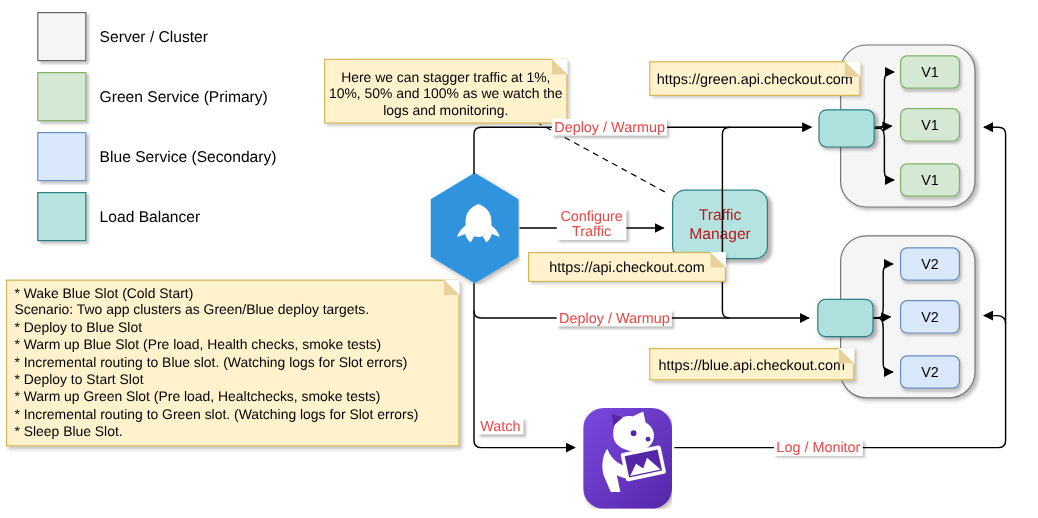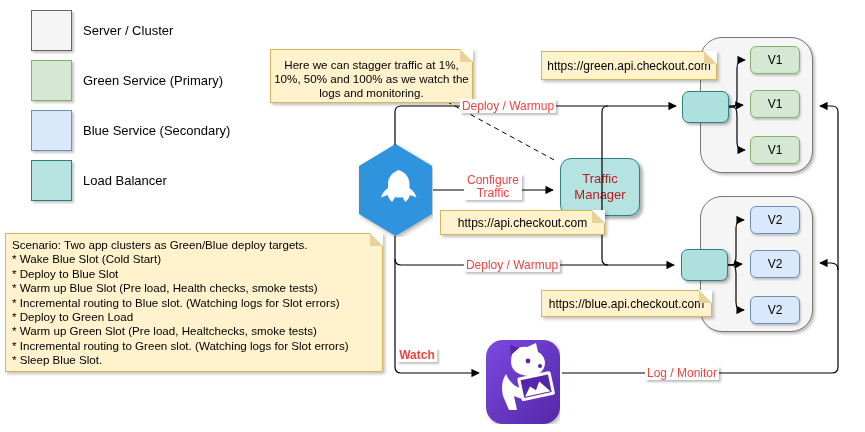--- a/index.html
+++ b/index.html
@@ -51,21 +51,21 @@
 
   .icon-wrap { position:absolute; z-index:8; }
 
   
   .edge-label { position:absolute; transform:translate(-50%,-50%); background:#ffffff;
           font-size:12px; color:#ef4444; padding:0 2px; white-space:nowrap;
           box-shadow:2px 2px 2px rgba(0,0,0,0.25); z-index:40; text-align:center; }
   .lbl-dw-top  { left:508px; top:106px; }
   .lbl-dw-bot  { left:512px; top:265px; }
   .lbl-conf    { left:493px; top:187px; width:58px; white-space:normal; line-height:13px; font-size:12px; }
-  .lbl-watch   { left:417px; top:355px;font-weight:bold; }
+  .lbl-watch   { left:417px; top:355px; }
   .lbl-log     { left:682px; top:373px; }
 
   #edges { position:absolute; left:0; top:0; z-index:20; pointer-events:none; }
 </style>
 </head>
 <body>
 
 <div id="canvas">
 
   <div class="swatch sw-server"></div>
@@ -147,26 +147,26 @@
       <path d="M728,265 L732,265 C735,265 736,268 736,274 L736,302 C736,308 738,310 743,310 L744,310" marker-end="url(#arr)"></path>
     </g>
   </svg>
 
   <div class="note note-stagger">Here we can stagger traffic at 1%, 10%, 50% and 100% as we watch the logs and monitoring.</div>
   <div class="note note-url note-green">https://green.api.checkout.com</div>
   <div class="note note-url note-api">https://api.checkout.com</div>
   <div class="note note-url note-blue">https://blue.api.checkout.com</div>
 
   <div class="note note-scenario">
+    <div>* Wake Blue Slot (Cold Start)</div>
     <div>Scenario: Two app clusters as Green/Blue deploy targets.</div>
-    <div>* Wake Blue Slot (Cold Start)</div>
     <div>* Deploy to Blue Slot</div>
     <div>* Warm up Blue Slot (Pre load, Health checks, smoke tests)</div>
     <div>* Incremental routing to Blue slot. (Watching logs for Slot errors)</div>
-    <div>* Deploy to Green Load</div>
+    <div>* Deploy to Start Slot</div>
     <div>* Warm up Green Slot (Pre load, Healtchecks, smoke tests)</div>
     <div>* Incremental routing to Green slot. (Watching logs for Slot errors)</div>
     <div>* Sleep Blue Slot.</div>
   </div>
 
   <div class="edge-label lbl-dw-top">Deploy / Warmup</div>
   <div class="edge-label lbl-conf">Configure Traffic</div>
   <div class="edge-label lbl-dw-bot">Deploy / Warmup</div>
   <div class="edge-label lbl-watch">Watch</div>
   <div class="edge-label lbl-log">Log / Monitor</div>

